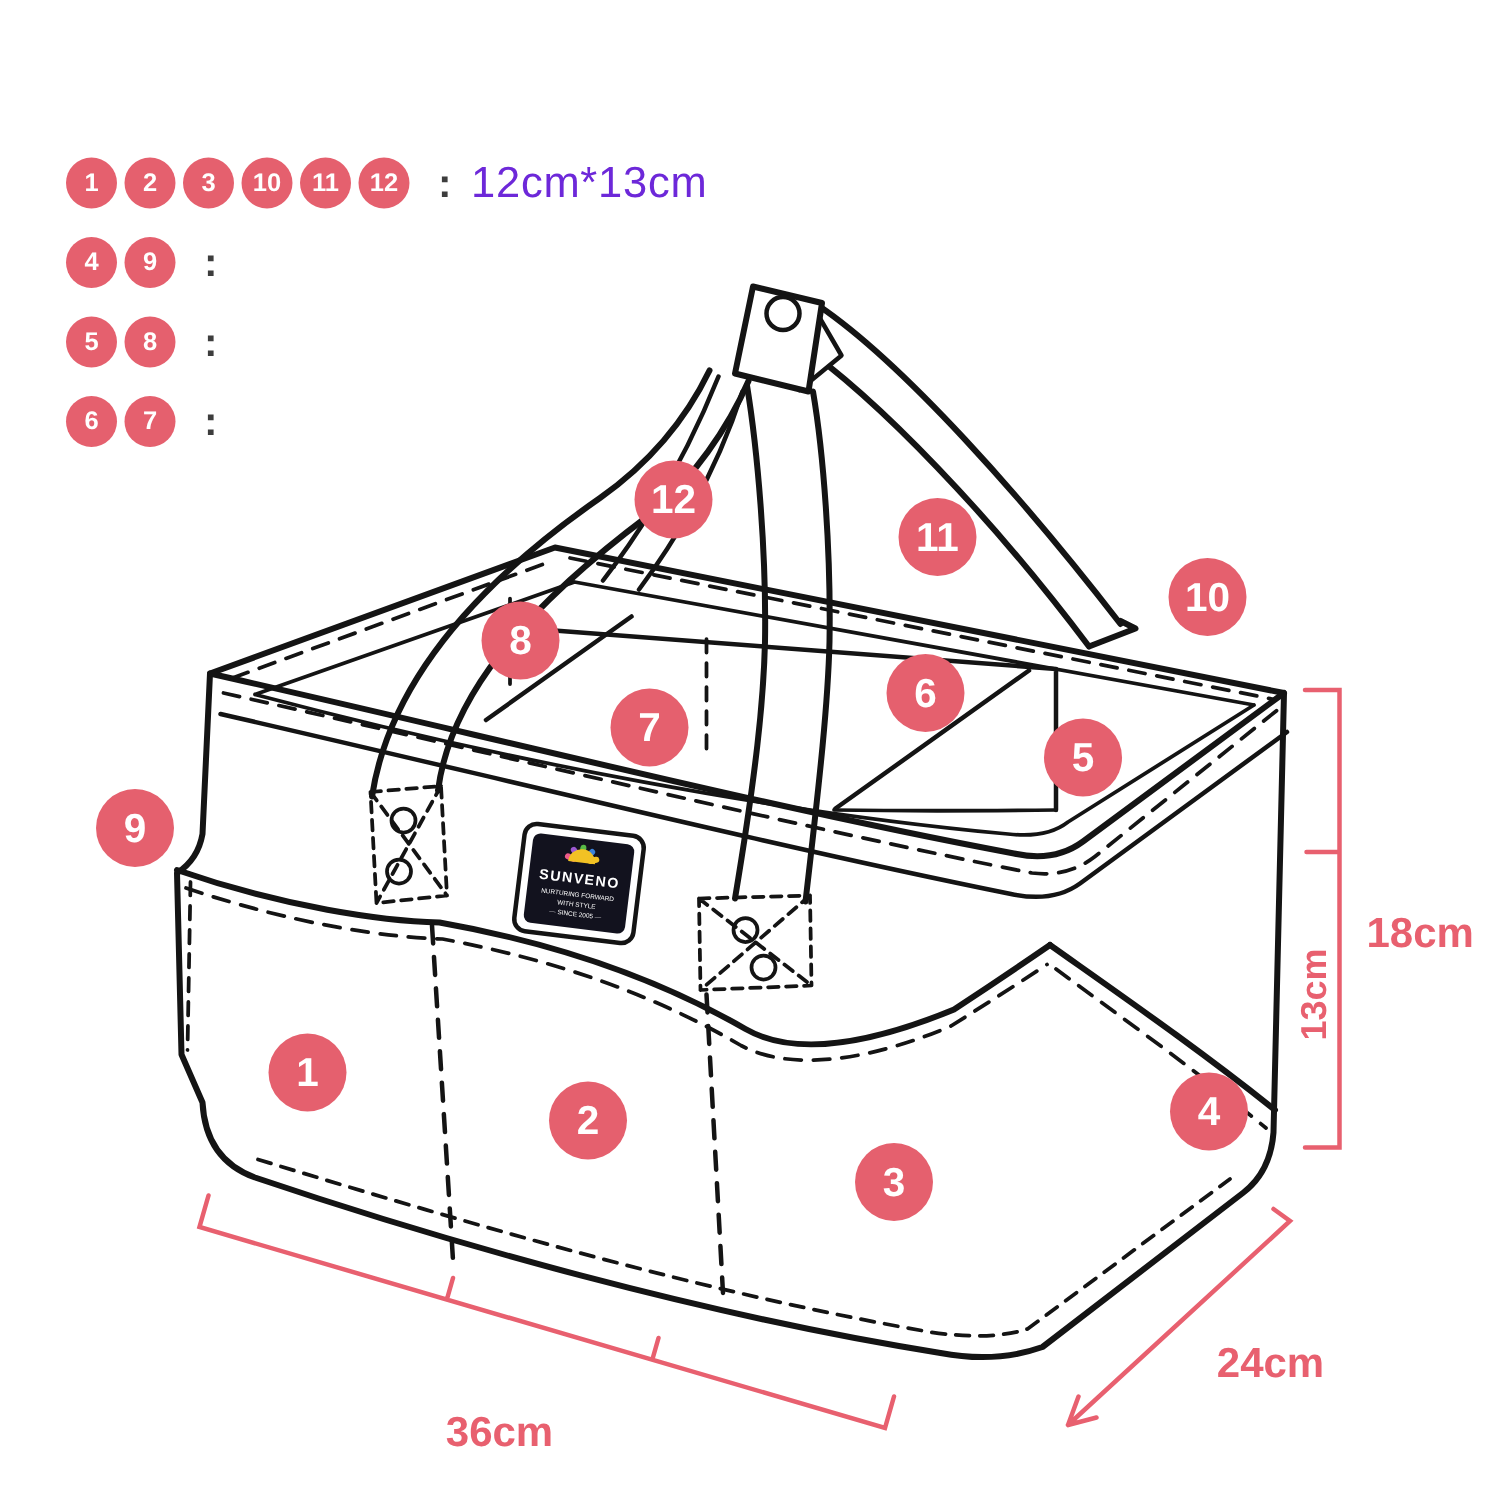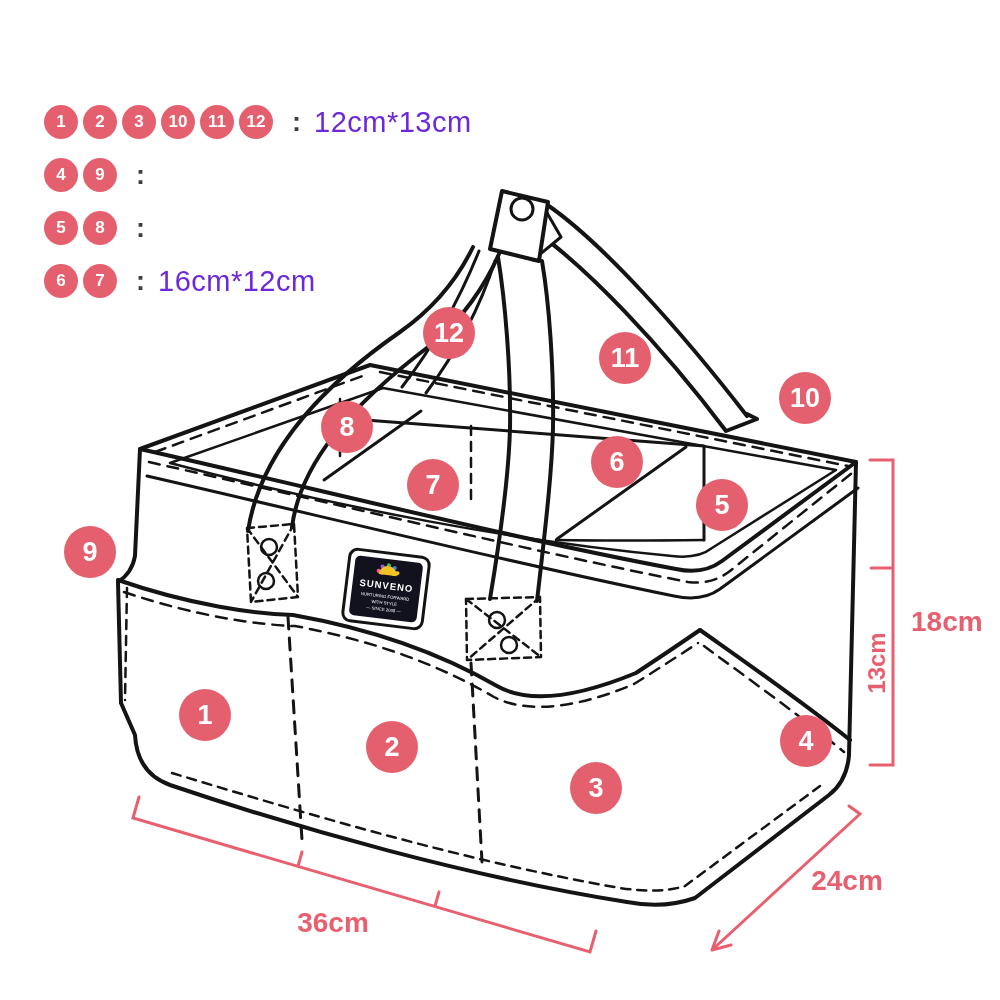--- a/index.html
+++ b/index.html
@@ -16,22 +16,22 @@
   .legend-colon{color:#3d3d3d;font-size:27px;font-weight:bold;margin:0 13px 0 16px;}
   .legend-size{color:#6d28d9;font-size:29px;letter-spacing:0.5px;}
   
   .marker{position:absolute;width:52px;height:52px;border-radius:50%;background:#e5606e;
           color:#fff;display:flex;align-items:center;justify-content:center;
           font-size:27px;font-weight:bold;transform:translate(-50%,-50%);}
   
   .dim-label{position:absolute;color:#e8606f;font-weight:bold;white-space:nowrap;}
   #dim-18cm{left:911px;top:606px;font-size:28px;}
   #dim-13cm{left:877px;top:663px;font-size:24px;transform:translate(-50%,-50%) rotate(-90deg);}
-  #dim-36cm{left:333px;top:923px;font-size:28px;transform:translate(-50%,-50%);}
-  #dim-24cm{left:847px;top:881px;font-size:28px;transform:translate(-50%,-50%);}
+  #dim-36cm{left:333px;top:955px;font-size:28px;transform:translate(-50%,-50%);}
+  #dim-24cm{left:847px;top:909px;font-size:28px;transform:translate(-50%,-50%);}
 </style>
 </head>
 <body>
 
 <div id="stage">
 
   <svg id="bag-svg" width="1000" height="1000" viewBox="0 0 1000 1000">
     <g stroke="#141414" fill="none" stroke-linecap="round" stroke-linejoin="round">
 
       <path fill="#ffffff" stroke-width="4" d="M 140 449 L 370 365 L 856 462 L 849 755 Q 847 781 829 795
@@ -129,21 +129,20 @@
     </div>
     <div class="legend-row">
       <div class="legend-circle">5</div>
       <div class="legend-circle">8</div>
       <span class="legend-colon">:</span>
     </div>
     <div class="legend-row">
       <div class="legend-circle">6</div>
       <div class="legend-circle">7</div>
       <span class="legend-colon">:</span>
-      <span class="legend-size">16cm*12cm</span>
     </div>
   </div>
 
   <div class="marker" style="left:449px;top:333px;">12</div>
   <div class="marker" style="left:625px;top:358px;">11</div>
   <div class="marker" style="left:805px;top:398px;">10</div>
   <div class="marker" style="left:347px;top:427px;">8</div>
   <div class="marker" style="left:617px;top:462px;">6</div>
   <div class="marker" style="left:433px;top:485px;">7</div>
   <div class="marker" style="left:722px;top:505px;">5</div>

